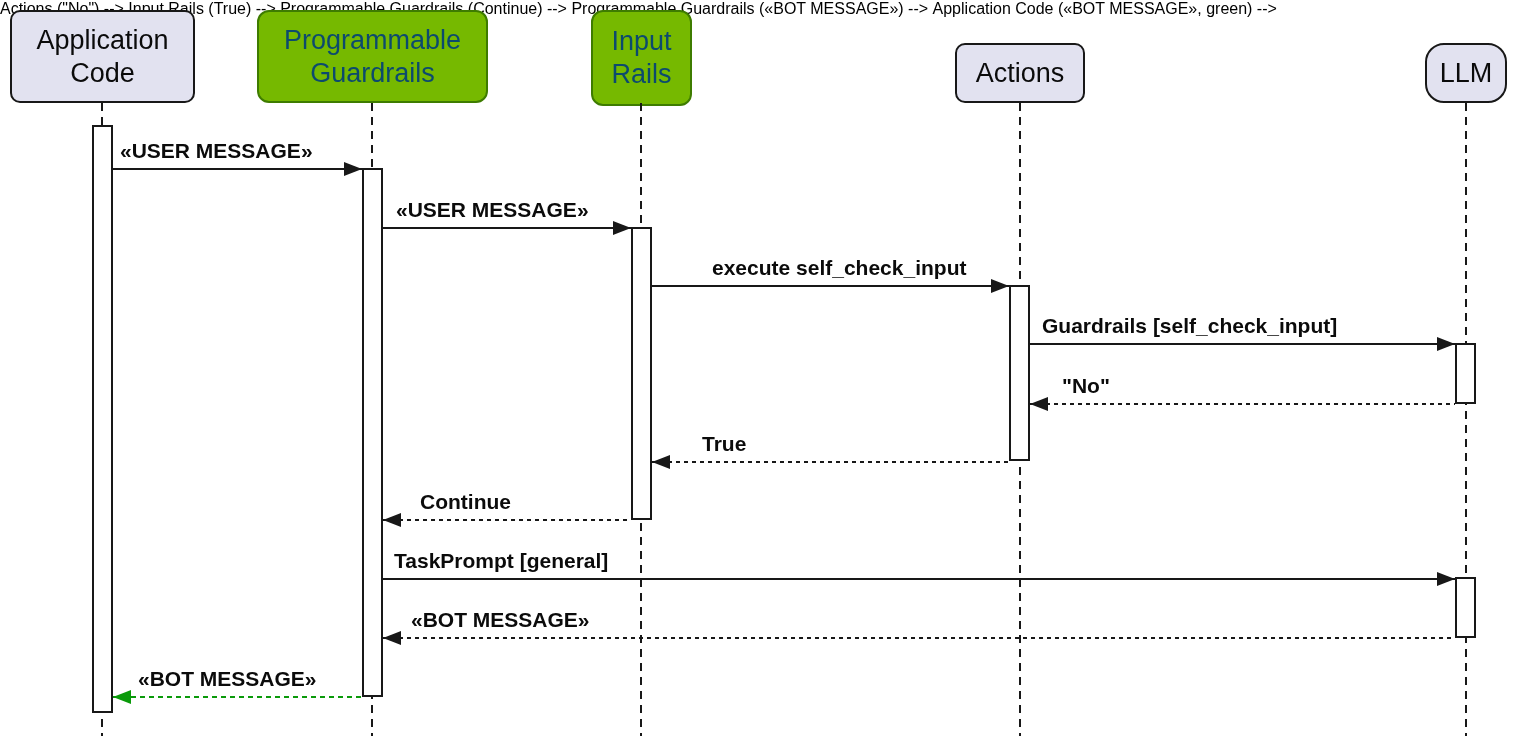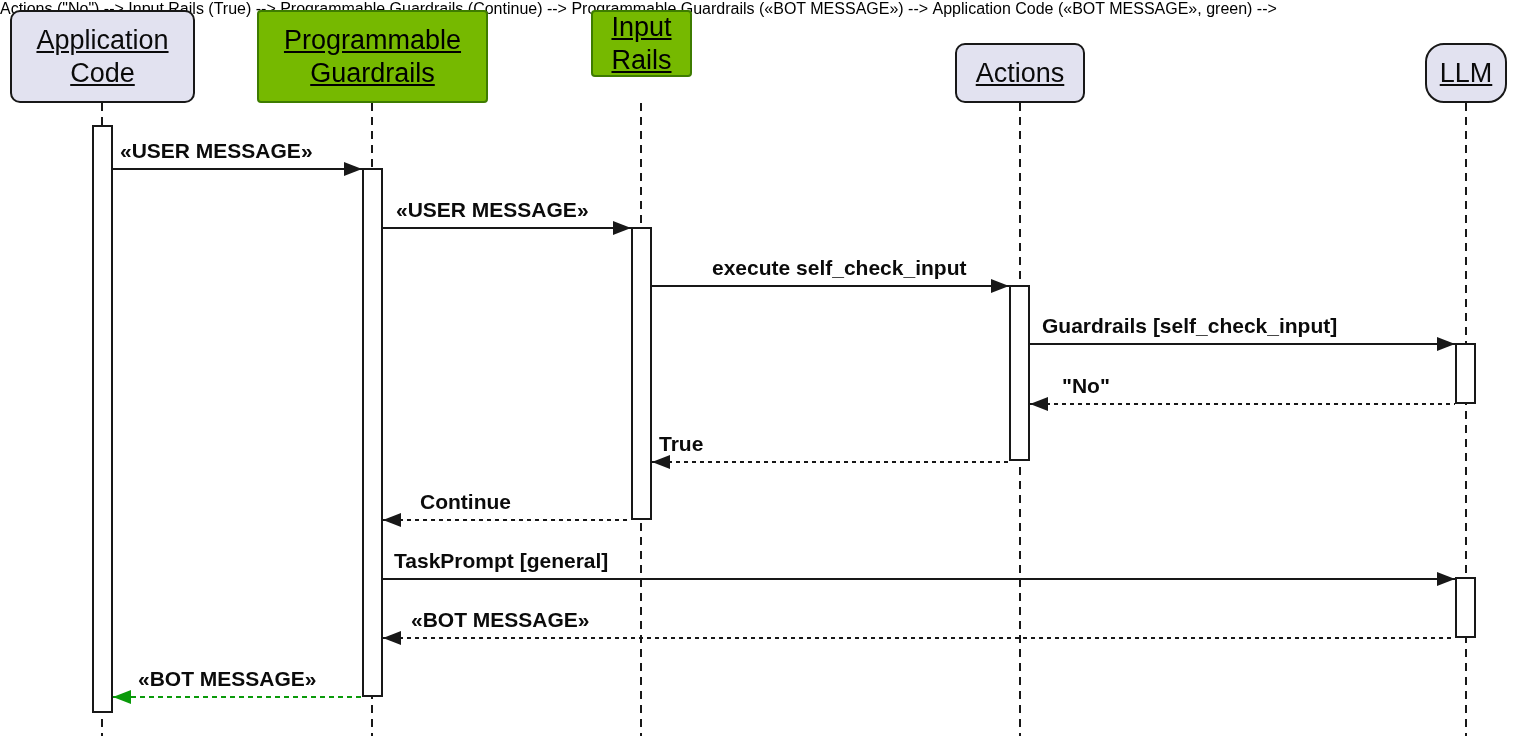--- a/index.html
+++ b/index.html
@@ -18,27 +18,26 @@
     background: #e2e2f0;
     border-radius: 10px;
     display: flex;
     align-items: center;
     justify-content: center;
     text-align: center;
     font-size: 27px;
     line-height: 1.22;
     color: #0b0b0b;
     padding: 8px 8px;
-    text-decoration: underline;
   }
   .participant.green {
     background: #76b900;
     border-color: #3e7c00;
-    color: #000000;
-    border-radius: 4px;
+    color: #0c4a6e;
+    border-radius: 12px;
   }
   .lifeline {
     position: absolute;
     width: 2px;
     background: repeating-linear-gradient(180deg, #181818 0 8px, transparent 8px 14px);
     z-index: 1;
   }
   .activation {
     position: absolute;
     width: 21px;
@@ -87,21 +86,21 @@
   
   <div class="lifeline" style="left:101px; top:103px; height:633px;"></div>
   <div class="lifeline" style="left:371px; top:103px; height:633px;"></div>
   <div class="lifeline" style="left:640px; top:103px; height:633px;"></div>
   <div class="lifeline" style="left:1019px; top:103px; height:633px;"></div>
   <div class="lifeline" style="left:1465px; top:103px; height:633px;"></div>
 
   
   <div class="participant" style="left:10px; top:10px; width:185px; height:93px;">Application Code</div>
   <div class="participant green" style="left:257px; top:10px; width:231px; height:93px;">Programmable Guardrails</div>
-  <div class="participant green" style="left:591px; top:10px; width:101px; height:67px;">Input Rails</div>
+  <div class="participant green" style="left:591px; top:10px; width:101px; height:96px;">Input Rails</div>
   <div class="participant" style="left:955px; top:43px; width:130px; height:60px;">Actions</div>
   <div class="participant" style="left:1425px; top:43px; width:82px; height:60px;border-radius:19px;">LLM</div>
 
   
   <div class="activation" style="left:92px;  top:125px; height:588px;"></div>
   <div class="activation" style="left:362px; top:168px; height:529px;"></div>
   <div class="activation" style="left:631px; top:227px; height:293px;"></div>
   <div class="activation" style="left:1009px; top:285px; height:176px;"></div>
   <div class="activation" style="left:1455px; top:343px; height:61px;"></div>
   <div class="activation" style="left:1455px; top:577px; height:61px;"></div>
@@ -125,21 +124,21 @@
   <div class="msg-label" style="left:1042px; top:314px;">Guardrails [self_check_input]</div>
   <div class="msg-line" style="left:1030px; top:343px; width:425px;"></div>
   <div class="arrowhead right" style="left:1437px; top:337px;"></div>
 
    Actions ("No") --&gt;
   <div class="msg-label" style="left:1062px; top:374px;">"No"</div>
   <div class="msg-line dashed" style="left:1030px; top:403px; width:425px;"></div>
   <div class="arrowhead left" style="left:1030px; top:397px;"></div>
 
    Input Rails (True) --&gt;
-  <div class="msg-label" style="left:659px; top:432px;">True</div>
+  <div class="msg-label" style="left:702px; top:432px;">True</div>
   <div class="msg-line dashed" style="left:652px; top:461px; width:357px;"></div>
   <div class="arrowhead left" style="left:652px; top:455px;"></div>
 
    Programmable Guardrails (Continue) --&gt;
   <div class="msg-label" style="left:420px; top:490px;">Continue</div>
   <div class="msg-line dashed" style="left:383px; top:519px; width:248px;"></div>
   <div class="arrowhead left" style="left:383px; top:513px;"></div>
 
   
   <div class="msg-label" style="left:394px; top:549px;">TaskPrompt [general]</div>

